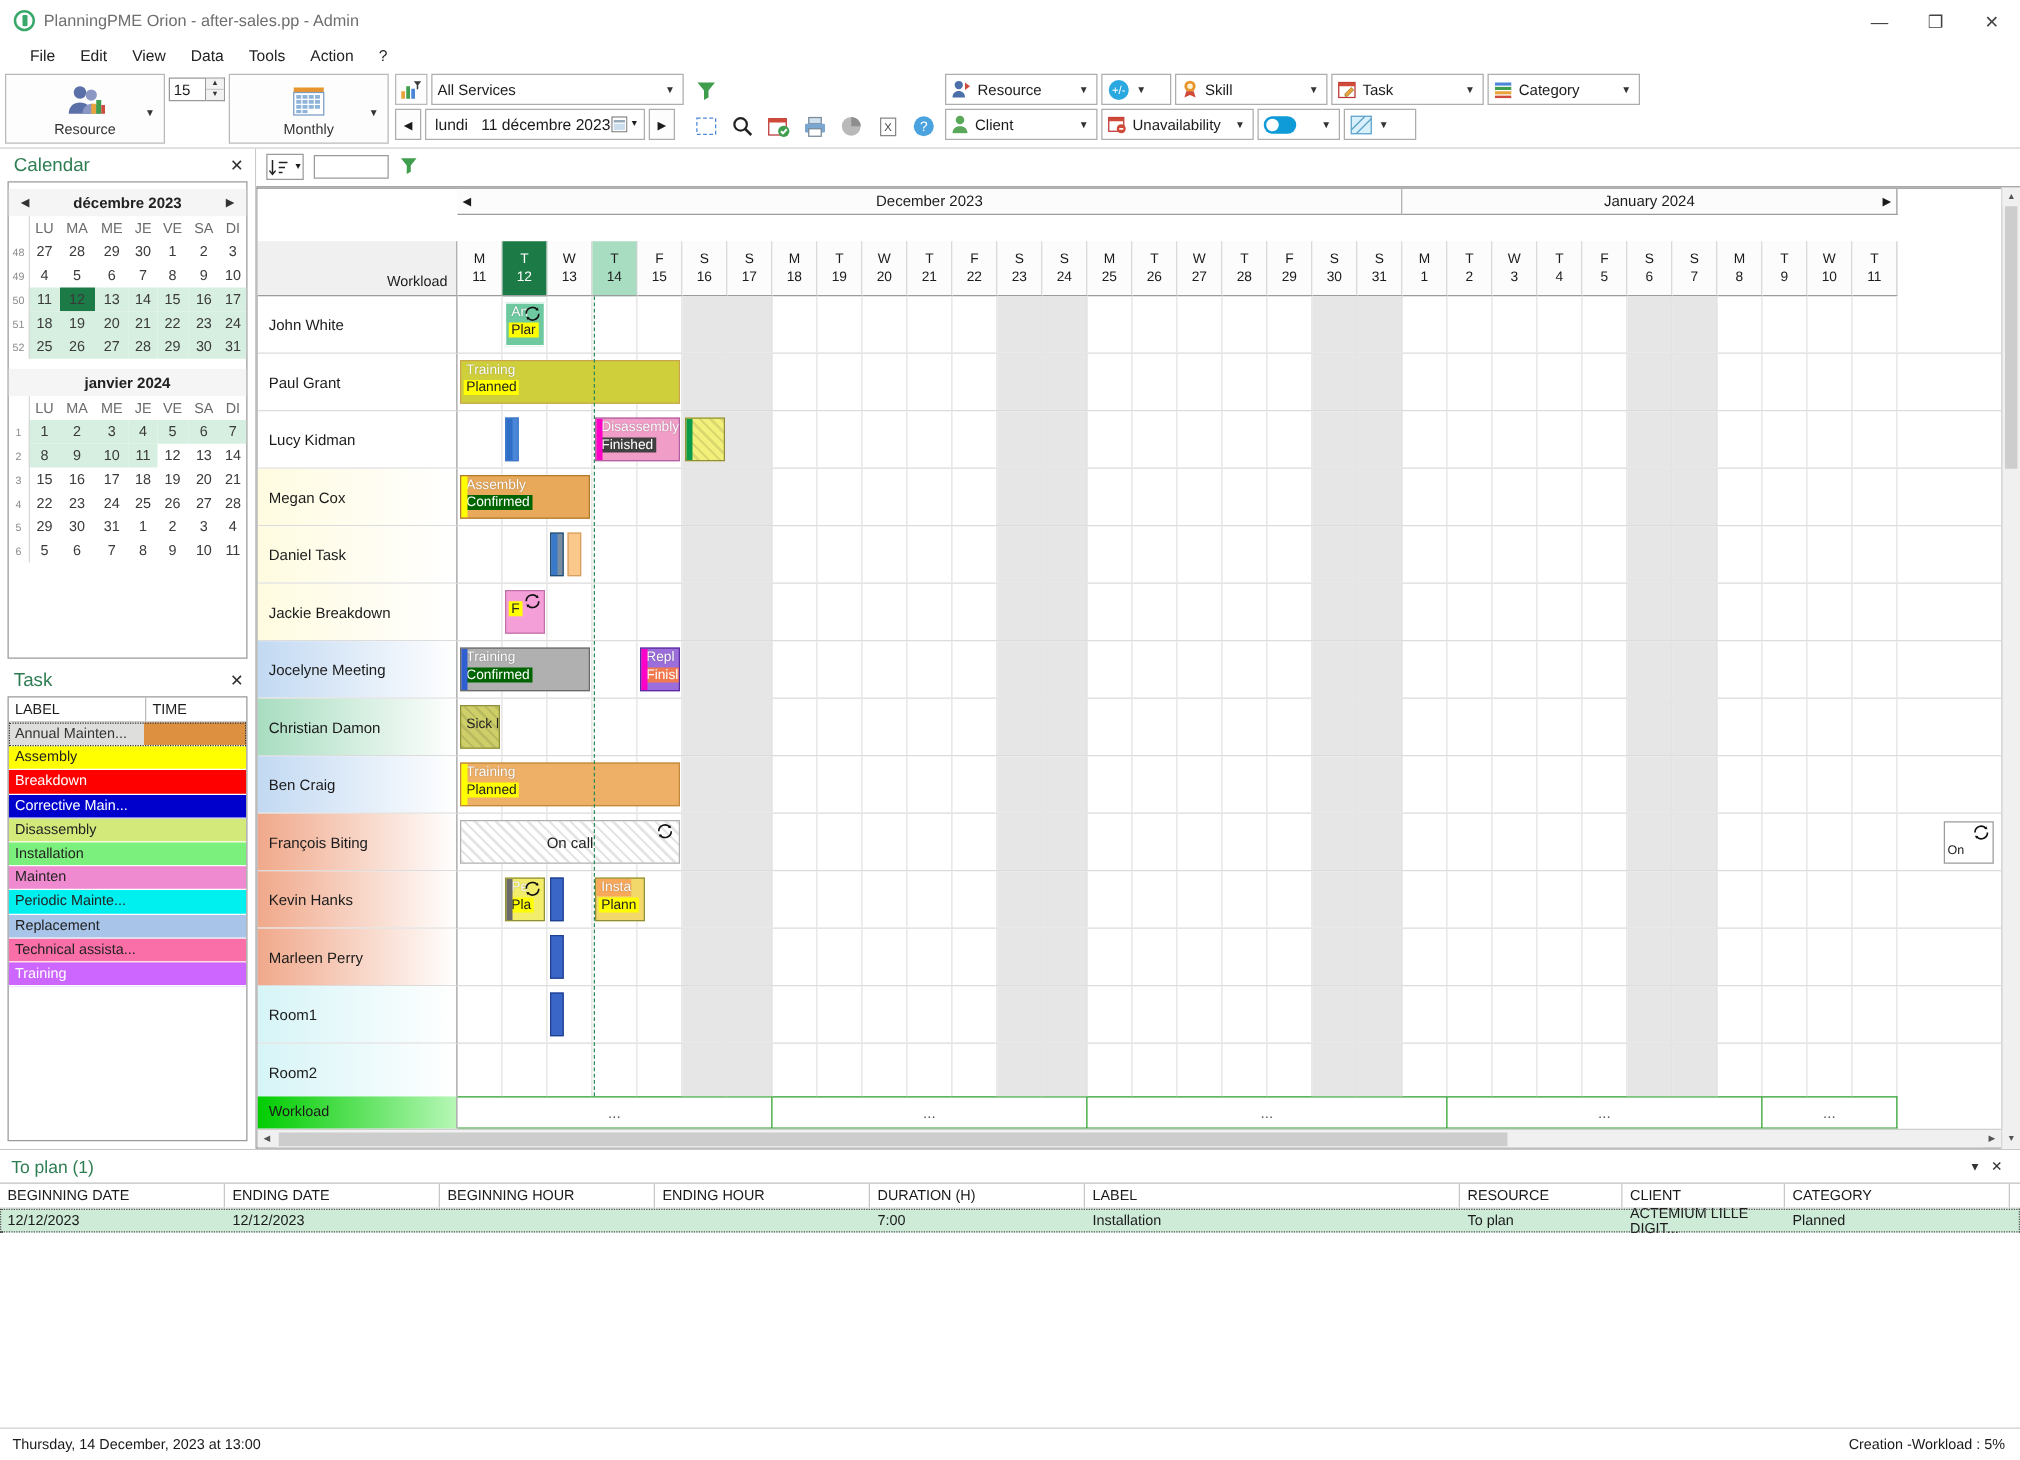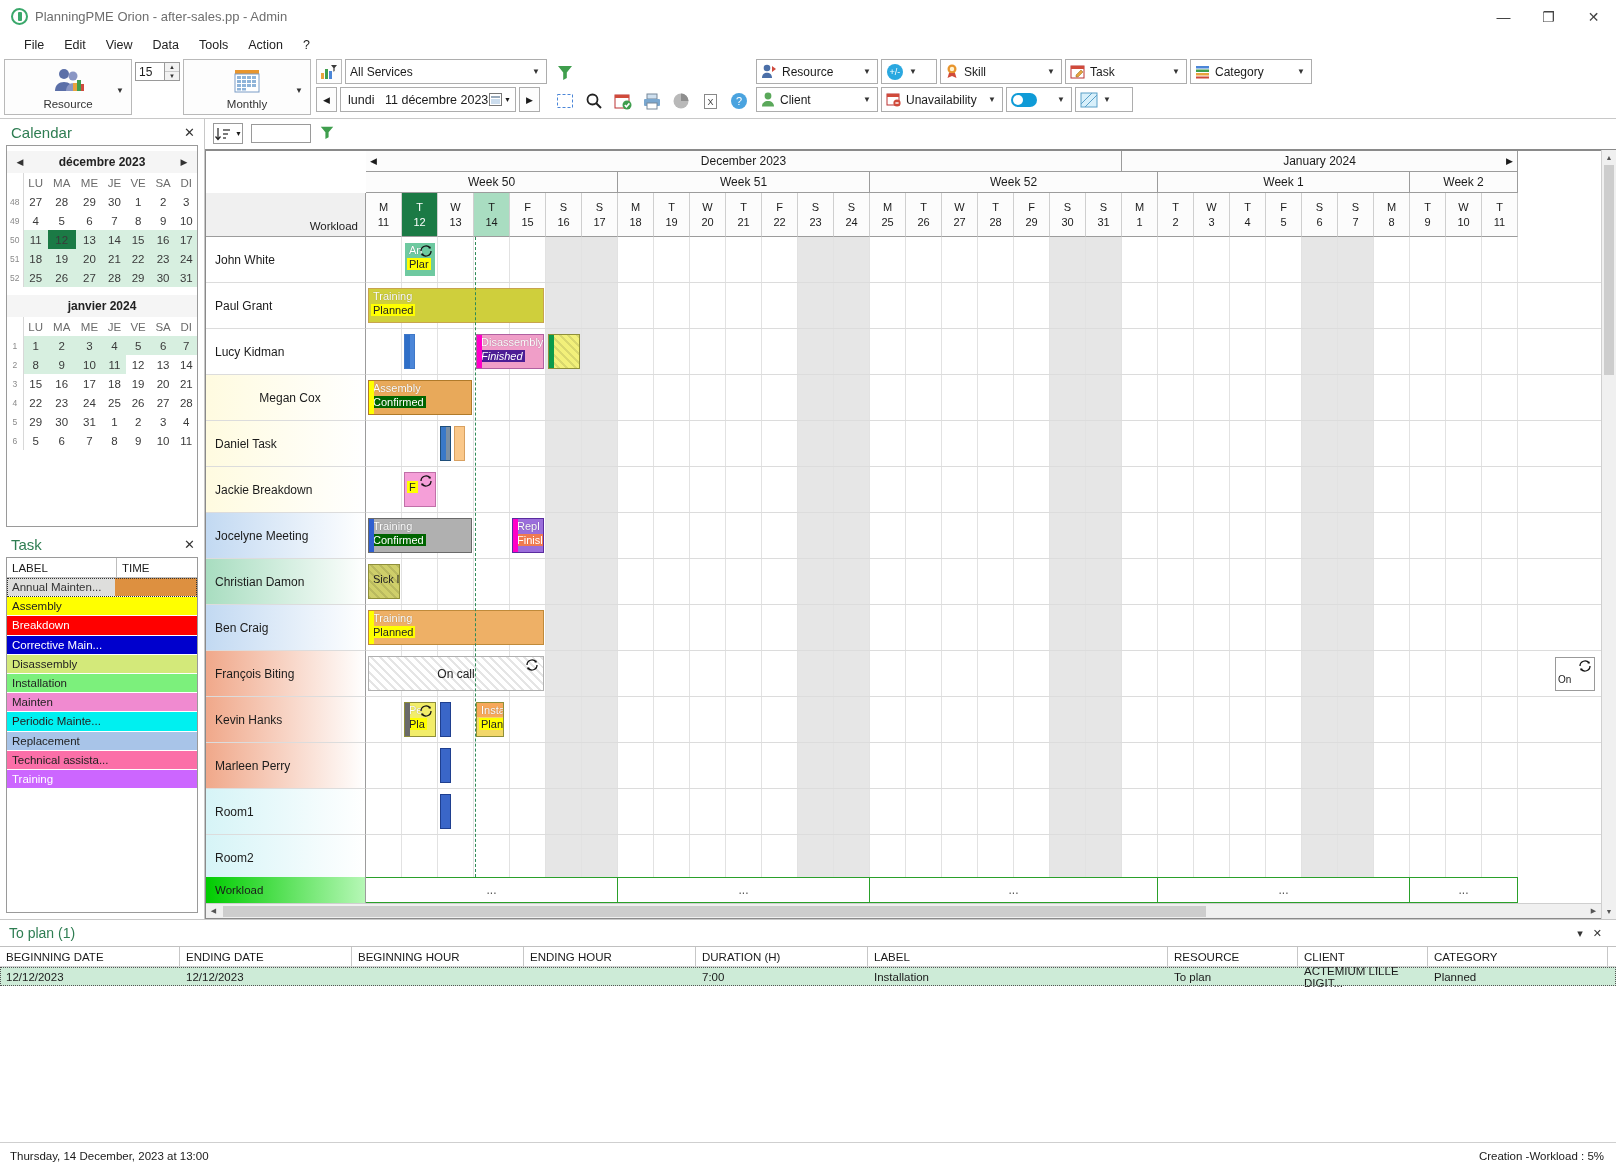--- a/index.html
+++ b/index.html
@@ -707,37 +707,20 @@
               </div>
               <div class="hdr-cell" style="width: 396px; position: relative;">
                 <span style="position: absolute; right: 4px; font-size: 9px;">▶</span>
                 <span>January 2024</span>
               </div>
             </div>
         </div>
 
         <div class="hdr-week">
           <div class="hdr-cell namecol" style="border-bottom:none;border-right:none;background:#fff;"></div>
-          <div id="weeks-row" style="display:flex;">
-              <div class="hdr-cell" style="width: 252px;">
-                <span>Week 50</span>
-              </div>
-              <div class="hdr-cell" style="width: 252px;">
-                <span>Week 51</span>
-              </div>
-              <div class="hdr-cell" style="width: 288px;">
-                <span>Week 52</span>
-              </div>
-              <div class="hdr-cell" style="width: 252px;">
-                <span>Week 1</span>
-              </div>
-              <div class="hdr-cell" style="width: 108px;">
-                <span>Week 2</span>
-              </div>
-            </div>
         </div>
 
         <div class="hdr-day">
           <div class="wl-label">Workload</div>
           <div id="days-row" style="display:flex;">
               <div class="hdr-daycell">
                 <div class="dow">M</div>
                 <div class="dnum">11</div>
               </div>
               <div class="hdr-daycell today">
@@ -992,30 +975,30 @@
                   <div class="daycol" style="left: 1008px;"></div>
                   <div class="daycol" style="left: 1044px;"></div>
                   <div class="daycol" style="left: 1080px;"></div>
                   <div class="daycol" style="left: 1116px;"></div>
                   <div class="ev" style="left: 38px; width: 11px; height: 35px; background: rgb(75, 134, 216); border-color: rgb(63, 120, 200);">
                     <div style="position: absolute; left: 0px; top: 0px; bottom: 0px; width: 5px; background: rgb(47, 111, 200);"></div>
                   </div>
                   <div class="ev" style="left: 110px; width: 68px; height: 35px; background: rgb(240, 158, 200); border-color: rgb(176, 96, 160);">
                     <div style="position: absolute; left: 0px; top: 0px; bottom: 0px; width: 5px; background: rgb(255, 0, 200);"></div>
                     <div class="l1">Disassembly</div>
-                    <div class="l2"><span style="background: #4c1d95; color: rgb(255, 255, 255); font-style: italic;">Finished</span></div>
+                    <div class="l2"><span style="background: #404040; color: rgb(255, 255, 255);">Finished</span></div>
                   </div>
                   <div class="ev" style="left: 182px; width: 32px; height: 35px; background: repeating-linear-gradient(45deg, rgba(0, 0, 0, 0.1) 0px, rgba(0, 0, 0, 0.1) 2px, transparent 2px, transparent 6px) rgb(242, 240, 122); border-color: rgb(143, 143, 58);">
                     <div style="position: absolute; left: 0px; top: 0px; bottom: 0px; width: 5px; background: rgb(10, 154, 74);"></div>
                     <div class="l2" style="margin-top: 7px;"><span style="color: rgb(34, 34, 34); margin-left: 40px;">annu</span></div>
                   </div>
                 </div>
               </div>
               <div class="res-row" style="height: 46px;">
-                <div class="res-name" style="background: linear-gradient(to right, rgb(255, 251, 224), rgb(255, 255, 255)); justify-content: center;">
+                <div class="res-name" style="background: linear-gradient(to right, rgb(255, 251, 224), rgb(255, 255, 255));">
                   <span>Megan Cox</span>
                 </div>
                 <div class="res-track">
                   <div class="daycol" style="left: 0px;"></div>
                   <div class="daycol" style="left: 36px;"></div>
                   <div class="daycol" style="left: 72px;"></div>
                   <div class="daycol" style="left: 108px;"></div>
                   <div class="daycol" style="left: 144px;"></div>
                   <div class="daycol weekend" style="left: 180px;"></div>
                   <div class="daycol weekend" style="left: 216px;"></div>
@@ -1364,21 +1347,21 @@
                     <div style="position: absolute; left: 0px; top: 0px; bottom: 0px; width: 5px; background: rgb(106, 106, 106);"></div>
                     <div class="l1">Pe</div>
                     <div class="l2"><span style="background: rgb(255, 255, 0); color: rgb(34, 34, 34);">Pla</span></div>
                     <div style="position: absolute; right: 2px; top: 2px;"><svg width="14" height="12" viewBox="0 0 14 12">
                         <path d="M2 6a5 5 0 0 1 9-3M12 6a5 5 0 0 1-9 3" stroke="#111" fill="none" stroke-width="1.3"></path>
                         <path d="M11 1l1 2.4-2.6-.2z" fill="#111"></path>
                         <path d="M3 11l-1-2.4 2.6.2z" fill="#111"></path>
                       </svg></div>
                   </div>
                   <div class="ev" style="left: 74px; width: 11px; height: 35px; background: rgb(58, 102, 200); border-color: rgb(31, 63, 143);"></div>
-                  <div class="ev" style="left: 110px; width: 28px; height: 35px; background: rgb(242, 215, 106); border-color: rgb(143, 143, 58);"><div class="l1" style="background: rgb(247, 168, 90); display: inline-block;">Insta</div><div class="l2"><span style="background: rgb(255, 255, 0); color: rgb(34, 34, 34);">Plann</span></div></div>
+                  <div class="ev" style="left: 110px; width: 40px; height: 35px; background: rgb(242, 215, 106); border-color: rgb(143, 143, 58);"><div class="l1" style="background: rgb(247, 168, 90); display: inline-block;">Insta</div><div class="l2"><span style="background: rgb(255, 255, 0); color: rgb(34, 34, 34);">Plann</span></div></div>
                 </div>
               </div>
               <div class="res-row" style="height: 46px;">
                 <div class="res-name" style="background: linear-gradient(to right, rgb(240, 168, 138), rgb(255, 255, 255));">
                   <span>Marleen Perry</span>
                 </div>
                 <div class="res-track">
                   <div class="daycol" style="left: 0px;"></div>
                   <div class="daycol" style="left: 36px;"></div>
                   <div class="daycol" style="left: 72px;"></div>

